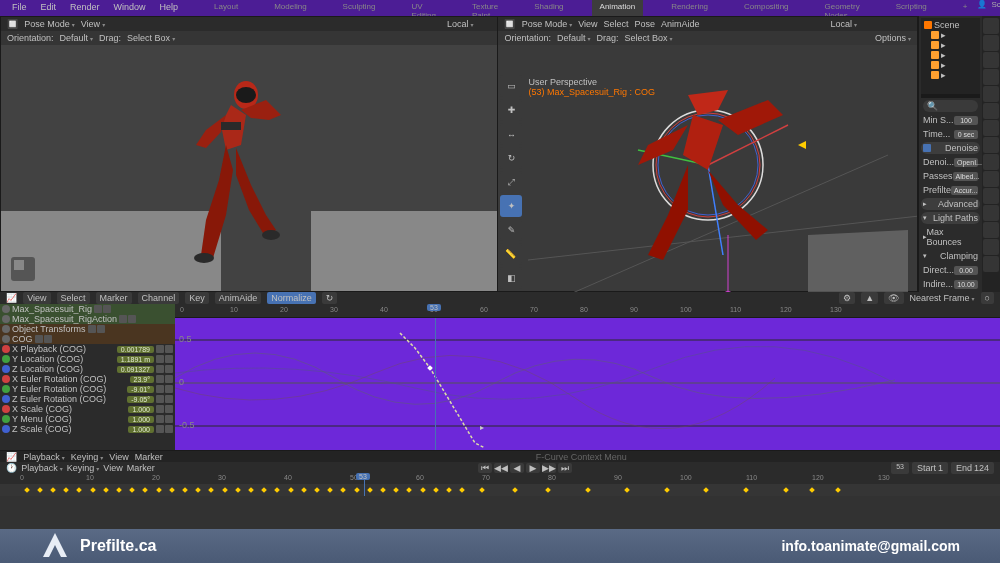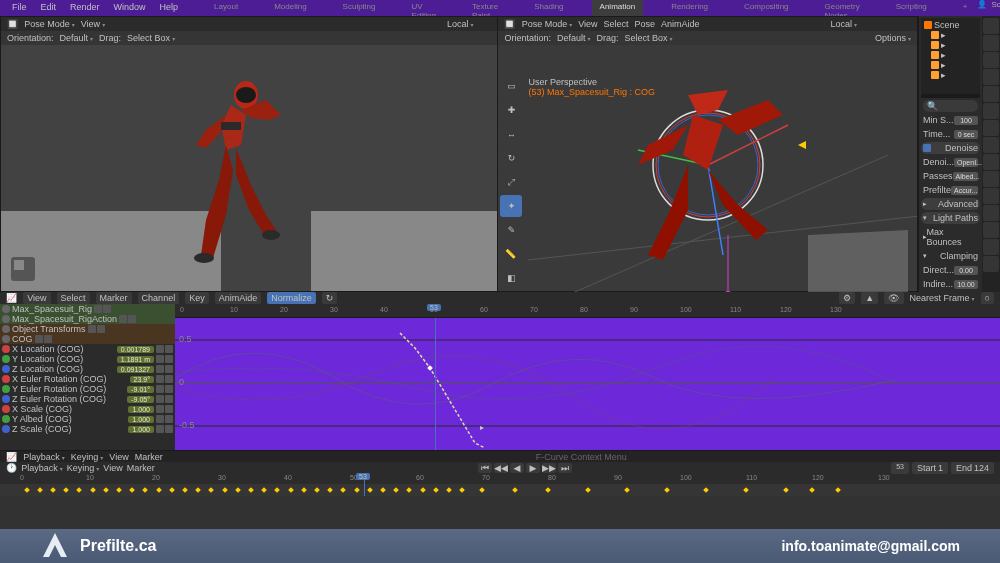--- a/index.html
+++ b/index.html
@@ -359,21 +359,21 @@
       <div class="ch-row orange">
         <span class="dot"></span>
         <span>COG</span>
         <span class="icons">
           <span></span>
           <span></span>
         </span>
       </div>
       <div class="ch-row ">
         <span class="dot r"></span>
-        <span>X Location (COG)</span>
+        <span>X Playback (COG)</span>
         <span class="val">0.001789</span>
         <span class="icons">
           <span></span>
           <span></span>
         </span>
       </div>
       <div class="ch-row ">
         <span class="dot g"></span>
         <span>Y Location (COG)</span>
         <span class="val">1.1891 m</span>
@@ -422,21 +422,21 @@
         <span class="dot r"></span>
         <span>X Scale (COG)</span>
         <span class="val">1.000</span>
         <span class="icons">
           <span></span>
           <span></span>
         </span>
       </div>
       <div class="ch-row ">
         <span class="dot g"></span>
-        <span>Y Albed (COG)</span>
+        <span>Y Menu (COG)</span>
         <span class="val">1.000</span>
         <span class="icons">
           <span></span>
           <span></span>
         </span>
       </div>
       <div class="ch-row ">
         <span class="dot b"></span>
         <span>Z Scale (COG)</span>
         <span class="val">1.000</span>

